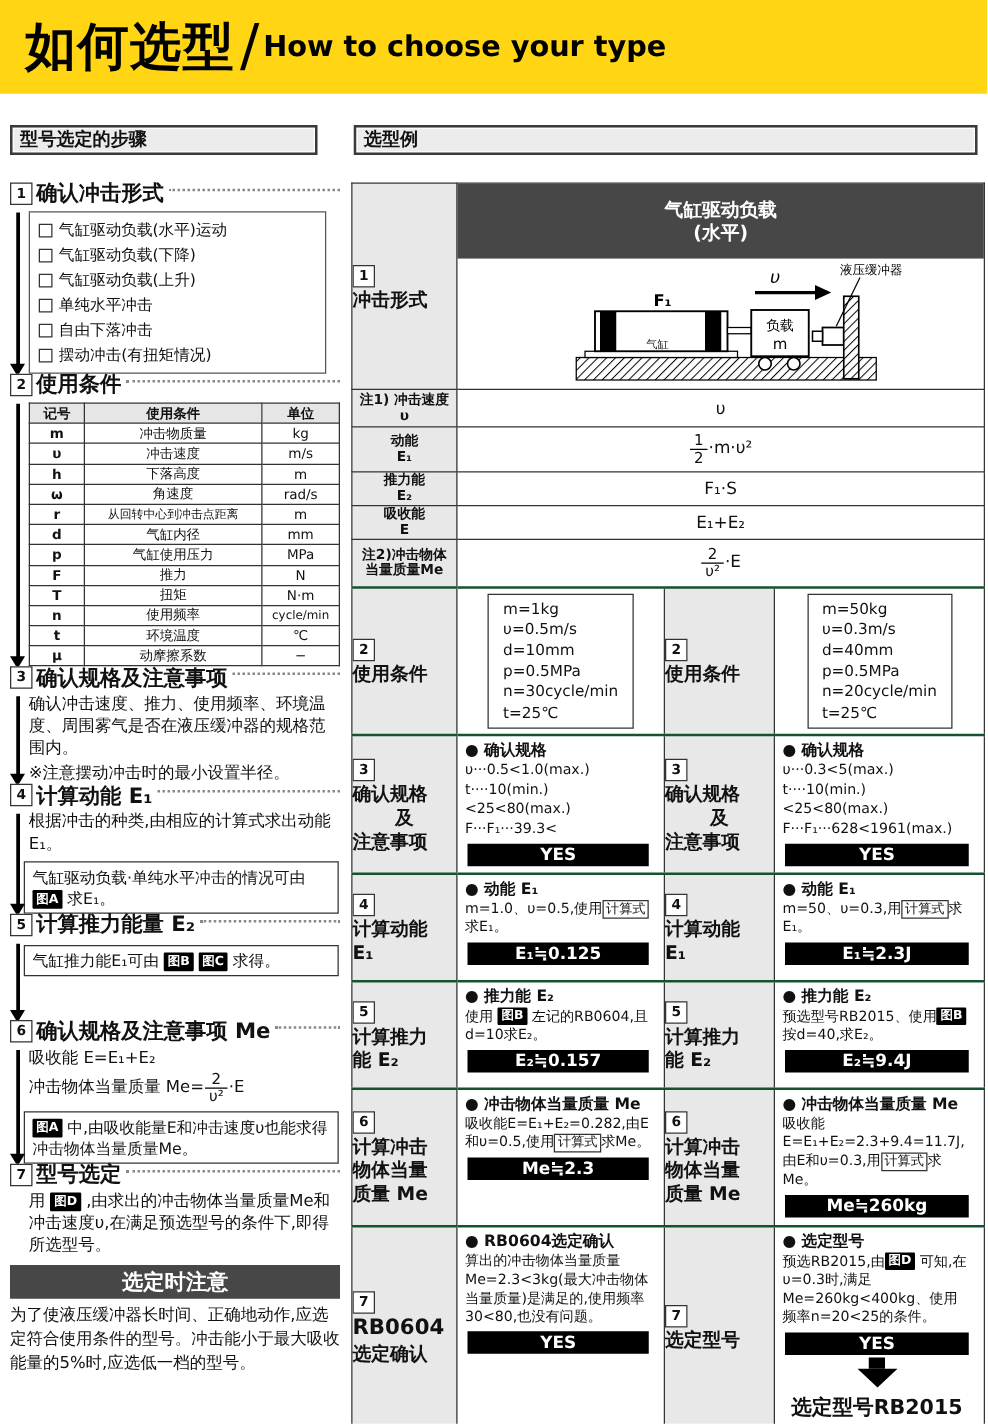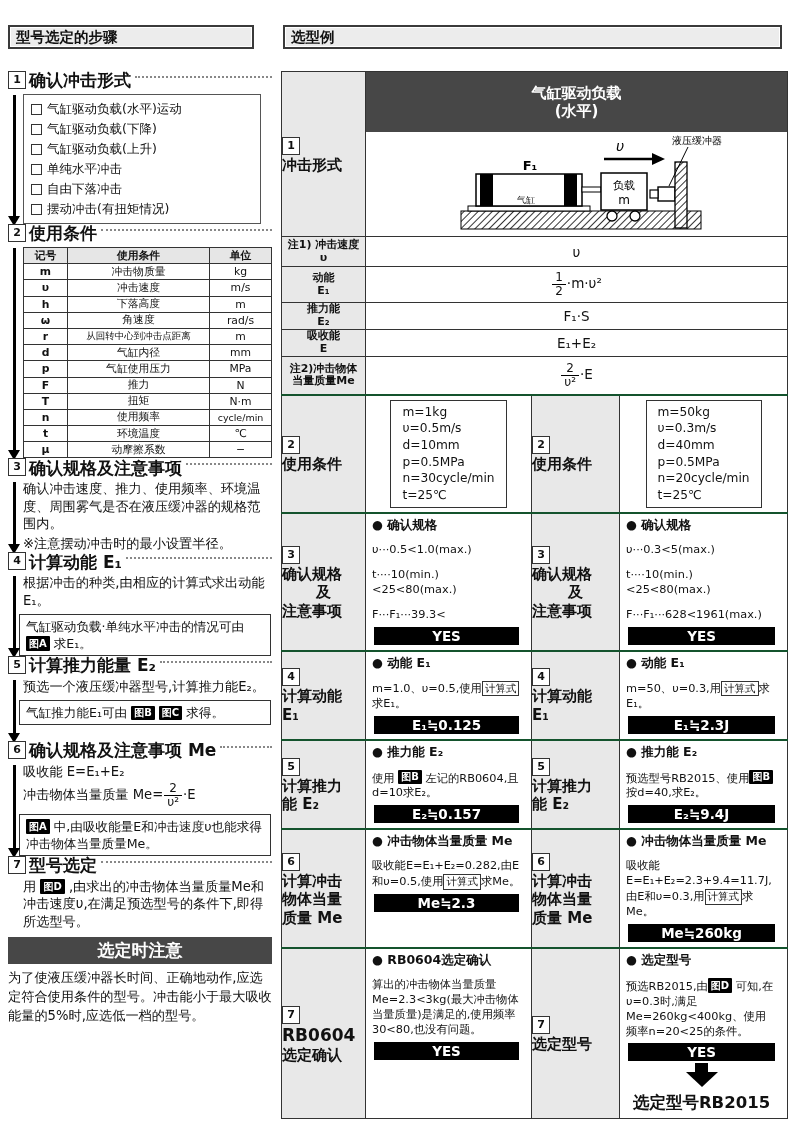--- a/index.html
+++ b/index.html
@@ -74,40 +74,45 @@
   .f-lbl{background:var(--lblbg);text-align:center;}
   .f-lbl div{font-size:11px;font-weight:bold;line-height:1.15;}
   .f-val{text-align:center;font-size:13.5px;}
   .row-thick td{border-top:2px solid #14532d;}
 
   .diag-hdr{background:var(--dark);color:#fff;text-align:center;font-weight:bold;font-size:15px;line-height:1.2;padding:12px 0;}
   .diag-wrap{background:#fff;}
 
   .cell-body{padding:3px 10px 4px 6px;text-align:left;}
   .bullet-head{font-size:12.5px;font-weight:bold;line-height:1.3;}
-  .cell-text{font-size:11.3px;line-height:1.32;margin-top:10px;}
+  .cell-text{font-size:11.3px;line-height:1.32;margin-top:1px;}
   .result-bar{background:#000;color:#fff;font-weight:bold;text-align:center;font-size:13.5px;
               padding:1px 0;margin:4px 2px 1px 2px;}
   .cond-cell{text-align:center;}
   .cond-box{display:inline-block;border:1.5px solid #333;text-align:left;font-size:12.2px;
             line-height:1.37;padding:3px 11px;margin:4px auto;}
   .big-arrow{margin:2px auto 0 auto;width:32px;}
   .big-arrow .stem{width:13px;height:9px;background:#000;margin:0 auto;}
   .big-arrow .head{width:0;height:0;margin:0 auto;border-left:16px solid transparent;border-right:16px solid transparent;border-top:15px solid #000;}
   .final-model{font-size:16.5px;font-weight:bold;text-align:center;margin-top:5px;}
 
   
   .h-s1{min-height:148px;} .h-s2{min-height:225px;} .h-s3{min-height:85px;}
   .h-s4{min-height:90px;} .h-s5{min-height:85px;} .h-s6{min-height:115px;}
 </style>
 </head>
 <body>
 
 <div class="page">
 
+  <div class="top-band">
+    <span class="title-zh">如何选型</span>
+    <span class="title-sep">/</span>
+    <span class="title-en">How to choose your type</span>
+  </div>
 
   <div class="body-wrap">
 
     <div class="col-headers">
       <div class="hdr-box hdr-left">型号选定的步骤</div>
       <div class="hdr-box hdr-right">选型例</div>
     </div>
 
     <div class="main">
 
@@ -266,21 +271,20 @@
         </div>
 
         <div class="sec h-s5">
           <div class="rail"></div>
           <div class="sec-title-row">
             <span class="numbox">5</span>
             <span class="sec-title">计算推力能量 E₂</span>
             <span class="dotline"></span>
           </div>
           <div class="sec-body">
-            <div class="sec-text">预选一个液压缓冲器型号,计算推力能E₂。</div>
             <div class="note-box">
               <span>气缸推力能E₁可由</span>
               <span class="badge">图B</span>
               <span class="badge">图C</span>
               <span>求得。</span>
             </div>
           </div>
         </div>
 
         <div class="sec h-s6">

